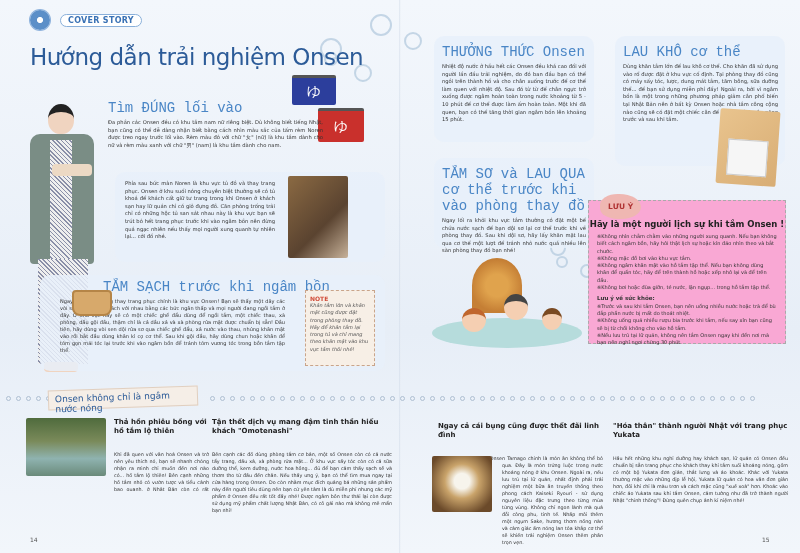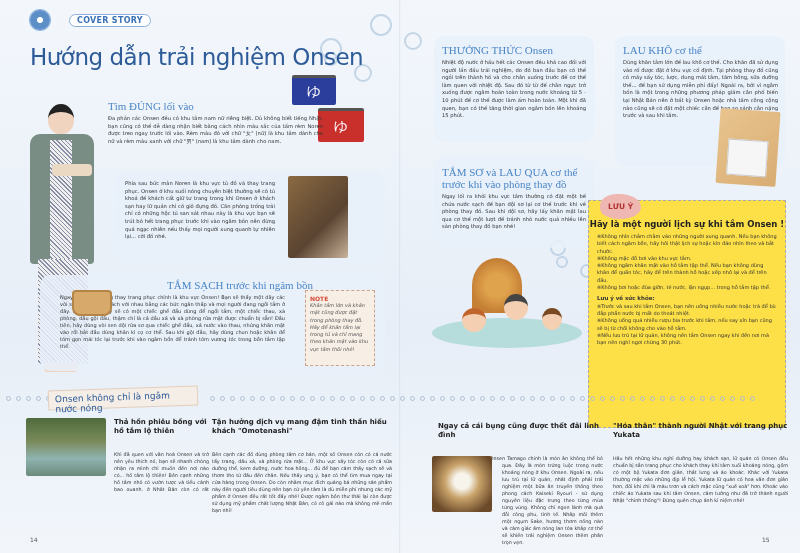--- a/index.html
+++ b/index.html
@@ -1,31 +1,31 @@
 <!DOCTYPE html>
 <html><head>
 <meta charset="utf-8">
 <style>
 *{box-sizing:border-box;margin:0;padding:0}
 body{width:800px;height:553px;overflow:hidden;font-family:"DejaVu Sans",sans-serif;background:#eef3f9;position:relative}
 .spread{position:absolute;inset:0;background:linear-gradient(180deg,#f3f7fc 0%,#e7eef7 60%,#f2f6fb 100%)}
 .gutter{position:absolute;left:399px;top:0;width:2px;height:553px;background:linear-gradient(90deg,rgba(180,195,215,.35),rgba(255,255,255,.2))}
-.badge{position:absolute;left:30px;top:10px;display:flex;align-items:center;gap:19px}
+.badge{position:absolute;left:30px;top:10px;display:flex;align-items:center;gap:10px}
 .flower{width:20px;height:20px;border-radius:50%;background:radial-gradient(circle,#fff 20%,#5c8fc8 22%);box-shadow:0 0 0 1px #8fb3dd}
 .badge-label{font-size:8px;font-weight:bold;color:#3a72b5;border:1px solid #8ab0da;border-radius:8px;padding:1px 7px;background:#fff;letter-spacing:.3px}
 .main-title{position:absolute;left:30px;top:44px;font-size:23px;color:#2c5b98;font-family:"DejaVu Sans",sans-serif;letter-spacing:-.5px}
 .bubble{position:absolute;border:2px solid #b8cde0;border-radius:50%;opacity:.8}
 .card{position:absolute;background:rgba(232,240,250,.85);border-radius:10px}
-.sec-title{color:#4a86c6;font-size:11px;margin-bottom:3px;font-family:Liberation Serif, serif}
+.sec-title{color:#4a86c6;font-size:14px;margin-bottom:3px;font-family:Liberation Mono, monospace}
 .body-text{font-size:5.2px;line-height:7.6px;color:#333;text-align:justify}
 .photo{position:absolute;border-radius:2px}
 .note{position:absolute;border:1px dashed #c9a48a;background:#f7efe6;padding:4px}
 .note-title{color:#d14d3a;font-size:6px;font-weight:bold}
 .note-text{font-size:5px;line-height:7.3px;color:#555;font-style:italic}
-.luuy{position:absolute;left:588px;top:200px;width:198px;height:228px;border:1px dashed #aaa;background:#fde047}
+.luuy{position:absolute;left:588px;top:200px;width:198px;height:144px;border:1px dashed #aaa;background:#f9a8d4}
 .luuy-tag{position:absolute;left:600px;top:194px;background:#efb7b2;color:#b03434;font-size:7.5px;padding:8px 8px;border-radius:45% 55% 50% 45%;font-weight:bold}
 .luuy-title{font-size:8.5px;font-weight:bold;color:#222;text-align:center;margin:18px 0 4px}
 .luuy-text{font-size:5px;line-height:7.3px;color:#333;padding:0 8px}
 .luuy-sub{font-size:5.5px;font-weight:bold;margin-top:4px}
 .dots{position:absolute;top:394px;height:8px;display:flex;gap:5px;align-items:center}
 .dot{width:5px;height:5px;border:1px solid #aebfd2;border-radius:50%}
 .ribbon{position:absolute;left:48px;top:388px;width:150px;height:20px;background:#f5eee7;border:1px solid #e0cfc0;color:#2c5b98;font-size:9px;padding:3px 6px;transform:rotate(-2deg)}
 .col-title{font-size:7px;font-weight:bold;color:#222;margin-bottom:15px;line-height:9px}
 .pageno{position:absolute;bottom:10px;font-size:6px;color:#555}
 </style>
@@ -71,21 +71,21 @@
   <div class="sec-title">Tìm ĐÚNG lối vào</div>
   <div class="body-text" style="width:215px">Đa phần các Onsen đều có khu tắm nam nữ riêng biệt. Dù không biết tiếng Nhật, bạn cũng có thể dễ dàng nhận biết bằng cách nhìn màu sắc của tấm rèm Noren được treo ngay trước lối vào. Rèm màu đỏ với chữ "女" (nữ) là khu tắm dành cho nữ và rèm màu xanh với chữ "男" (nam) là khu tắm dành cho nam.</div>
 </div>
 
 <div class="card" style="left:115px;top:172px;width:270px;height:90px;padding:8px 10px">
   <div class="body-text" style="width:150px">Phía sau bức màn Noren là khu vực tủ đồ và thay trang phục. Onsen ở khu suối nóng chuyên biệt thường sẽ có tủ khoá để khách cất giữ tư trang trong khi Onsen ở khách sạn hay lữ quán chỉ có giỏ đựng đồ. Căn phòng trống trải chỉ có những hộc tủ san sát nhau này là khu vực bạn sẽ trút bỏ hết trang phục trước khi vào ngâm bồn nên đừng quá ngạc nhiên nếu thấy mọi người xung quanh tự nhiên lại... cởi đồ nhé.</div>
 </div>
 <div class="photo" style="left:288px;top:176px;width:60px;height:82px;background:linear-gradient(135deg,#8b6a43,#5a4330 60%,#c7b29a)"></div>
 
 <div class="card" style="left:40px;top:275px;width:345px;height:96px;padding:4px 10px 4px 10px">
-  <div class="sec-title" style="margin-left:117px">TẮM SẠCH trước khi ngâm bồn</div>
+  <div class="sec-title" style="margin-left:53px">TẮM SẠCH trước khi ngâm bồn</div>
   <div class="body-text" style="width:225px;margin-left:10px;font-size:5px;line-height:7px">Ngay tiếp sau phòng thay trang phục chính là khu vực Onsen! Bạn sẽ thấy một dãy các vòi sen được ngăn cách với nhau bằng các bức ngăn thấp và mọi người đang ngồi tắm ở đây. Ở khu vực này sẽ có một chiếc ghế đẩu dùng để ngồi tắm, một chiếc thau, xà phòng, dầu gội đầu, thậm chí là cả dầu xả và xà phòng rửa mặt được chuẩn bị sẵn! Đầu tiên, hãy dùng vòi sen dội rửa sơ qua chiếc ghế đẩu, xả nước vào thau, nhúng khăn mặt vào rồi bắt đầu dùng khăn kì cọ cơ thể. Sau khi gội đầu, hãy dùng chun hoặc khăn để tóm gọn mái tóc lại trước khi vào ngâm bồn để tránh tóm vương tóc trong bồn tắm tập thể.</div>
 </div>
 <div class="photo" style="left:72px;top:290px;width:40px;height:26px;background:#d7a96b;border-radius:4px 4px 8px 8px;border:2px solid #b58547"></div>
 <div class="note" style="left:305px;top:290px;width:70px;height:76px">
   <div class="note-title">NOTE</div>
   <div class="note-text">Khăn tắm lớn và khăn mặt cũng được đặt trong phòng thay đồ. Hãy để khăn tắm lại trong tủ và chỉ mang theo khăn mặt vào khu vực tắm thôi nhé!</div>
 </div>
 
 <div class="card" style="left:434px;top:36px;width:160px;height:106px;padding:8px">
   <div class="sec-title">THƯỞNG THỨC Onsen</div>
@@ -192,21 +192,21 @@
 </div>
 <div class="ribbon">Onsen không chỉ là ngâm nước nóng</div>
 
 <div class="photo" style="left:26px;top:418px;width:80px;height:58px;background:linear-gradient(180deg,#4f6b3d 0%,#7a8a5a 40%,#8fb3b0 70%,#6a8a7a 100%)"></div>
 <div style="position:absolute;left:26px;top:418px;width:185px">
   <div class="col-title" style="margin-left:88px;width:95px">Thả hồn phiêu bồng với hồ tắm lộ thiên</div>
   <div class="body-text" style="margin-left:88px;width:95px;font-size:4.8px;line-height:7px;height:40px;overflow:hidden">Khi đã quen với văn hoá Onsen và trở nên yêu thích nó, bạn sẽ nhanh chóng nhận ra mình chỉ muốn đến nơi nào có... hồ tắm lộ thiên! Bên cạnh những hồ tắm nhỏ có vườn tược và tiểu cảnh bao quanh, ở Nhật Bản còn có rất nhiều những hồ tắm lộ thiên độc đáo, như nép mình giữa núi rừng hoang sơ để phóng tầm nhìn vào thiên nhiên bao la hay kề sát với biển cả để mang lại cảm giác giao hòa với đại dương.</div>
 </div>
 
 <div style="position:absolute;left:212px;top:418px;width:180px">
-  <div class="col-title">Tận hưởng dịch vụ mang đậm tinh thần hiếu khách "Omotenashi"</div>
+  <div class="col-title">Tận thết dịch vụ mang đậm tinh thần hiếu khách "Omotenashi"</div>
   <div class="body-text" style="font-size:4.8px;line-height:7px">Bên cạnh các đồ dùng phòng tắm cơ bản, một số Onsen còn có cả nước tẩy trang, dầu xả, xà phòng rửa mặt... Ở khu vực sấy tóc còn có cả sữa dưỡng thể, kem dưỡng, nước hoa hồng... đủ để bạn cảm thấy sạch sẽ và thơm tho từ đầu đến chân. Nếu thấy ưng ý, bạn có thể tìm mua ngay tại cửa hàng trong Onsen. Do còn nhằm mục đích quảng bá những sản phẩm này đến người tiêu dùng nên bạn cứ yên tâm là dù miễn phí nhưng các mỹ phẩm ở Onsen đều rất tốt đấy nhé! Được ngâm bồn thư thái lại còn được sử dụng mỹ phẩm chất lượng Nhật Bản, có cô gái nào mà không mê mẩn bạn nhỉ!</div>
 </div>
 
 <div style="position:absolute;left:438px;top:422px;width:165px">
   <div class="col-title">Ngay cả cái bụng cũng được thết đãi linh đình</div>
   <div class="body-text" style="font-size:4.8px;line-height:7px;padding-left:64px;text-indent:-64px">Sau khi ngâm mình, Onsen Tamago chính là món ăn không thể bỏ qua. Đây là món trứng luộc trong nước khoáng nóng ở khu Onsen. Ngoài ra, nếu lưu trú tại lữ quán, nhất định phải trải nghiệm một bữa ăn truyền thống theo phong cách Kaiseki Ryouri - sử dụng nguyên liệu đặc trưng theo từng mùa từng vùng. Không chỉ ngon lành mà quá đỗi công phu, tinh tế. Nhấp môi thêm một ngụm Sake, hương thơm nồng nàn và cảm giác ấm nóng lan tỏa khắp cơ thể sẽ khiến trải nghiệm Onsen thêm phần trọn vẹn.</div>
 </div>
 <div class="photo" style="left:432px;top:456px;width:60px;height:56px;background:radial-gradient(circle at 50% 45%,#f7f4ec 18%,#c9a36a 40%,#6b4a2a 80%)"></div>
 
 <div style="position:absolute;left:613px;top:422px;width:175px">

